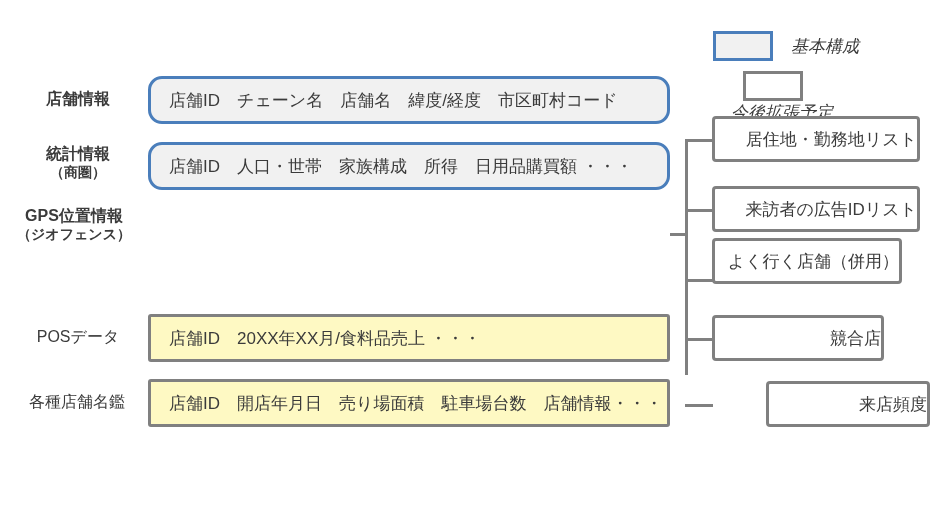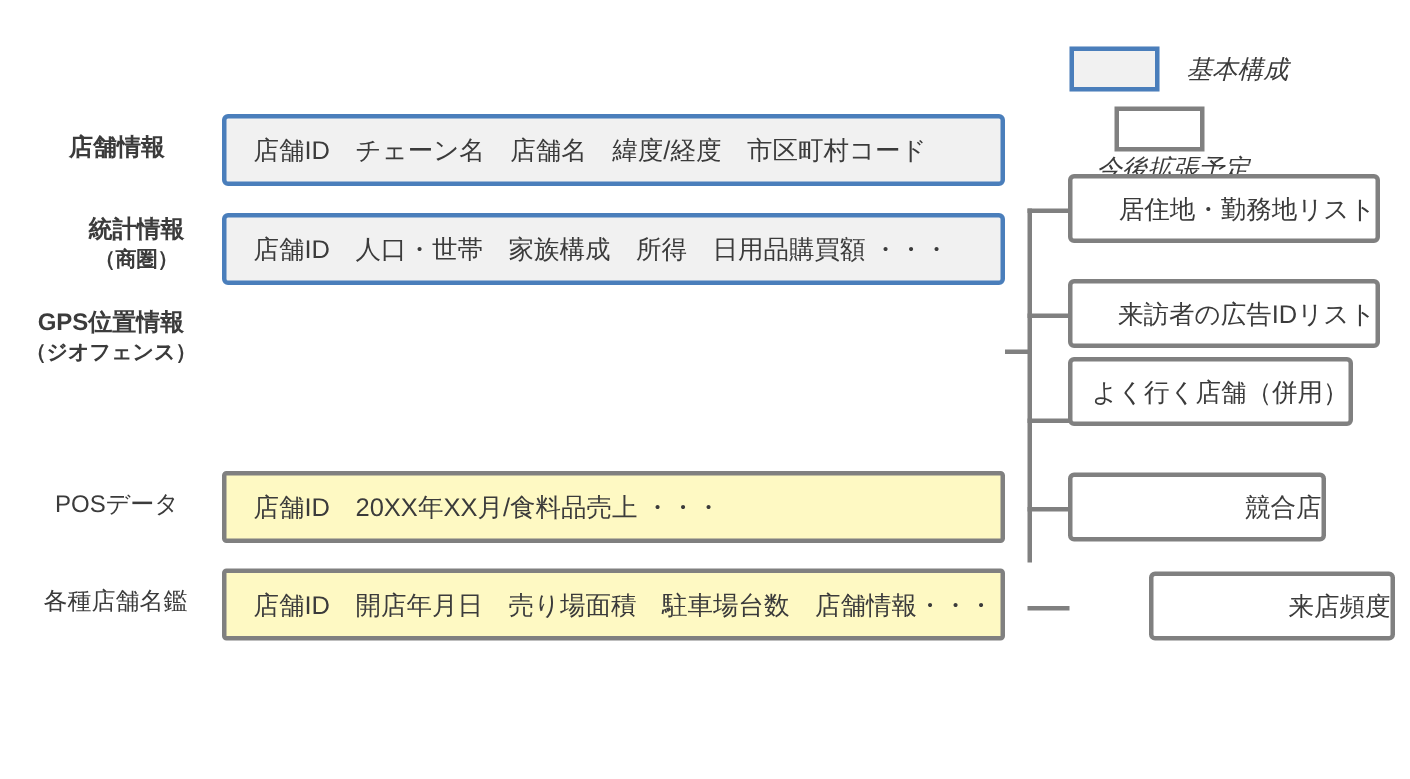--- a/index.html
+++ b/index.html
@@ -70,21 +70,21 @@
     display: flex;
     align-items: center;
     font-size: 17px;
     color: #3b3b3b;
     padding-left: 18px;
     white-space: nowrap;
   }
   .field-box.basic {
     border: 3px solid #4a7ebb;
     background: #f1f1f1;
-    border-radius: 4px;
+    border-radius: 14px;
   }
   .field-box.future {
     border: 3px solid #808080;
     background: #fef9c3;
     border-radius: 3px;
   }
 
   
   .ext-box {
     position: absolute;
@@ -120,21 +120,21 @@
 
   <div class="legend-row" id="legend-row-1" style="left:713px; top:71px;flex-direction:column;">
     <span class="legend-swatch future"></span>
     <span class="legend-label">今後拡張予定</span>
   </div>
 
   <div class="row-label bold" style="left:8px; top:89px;">
     <span>店舗情報</span>
   </div>
 
-  <div class="row-label bold" style="left:21px; top:144px;">
+  <div class="row-label bold" style="left:8px; top:144px;">
     <span>統計情報</span>
     <span class="sub">（商圏）</span>
   </div>
 
   <div class="row-label bold" style="left:0px; top:206px; width:148px;">
     <span>GPS位置情報</span>
     <span class="sub">（ジオフェンス）</span>
   </div>
 
   <div class="row-label" style="left:8px; top:327px;">

